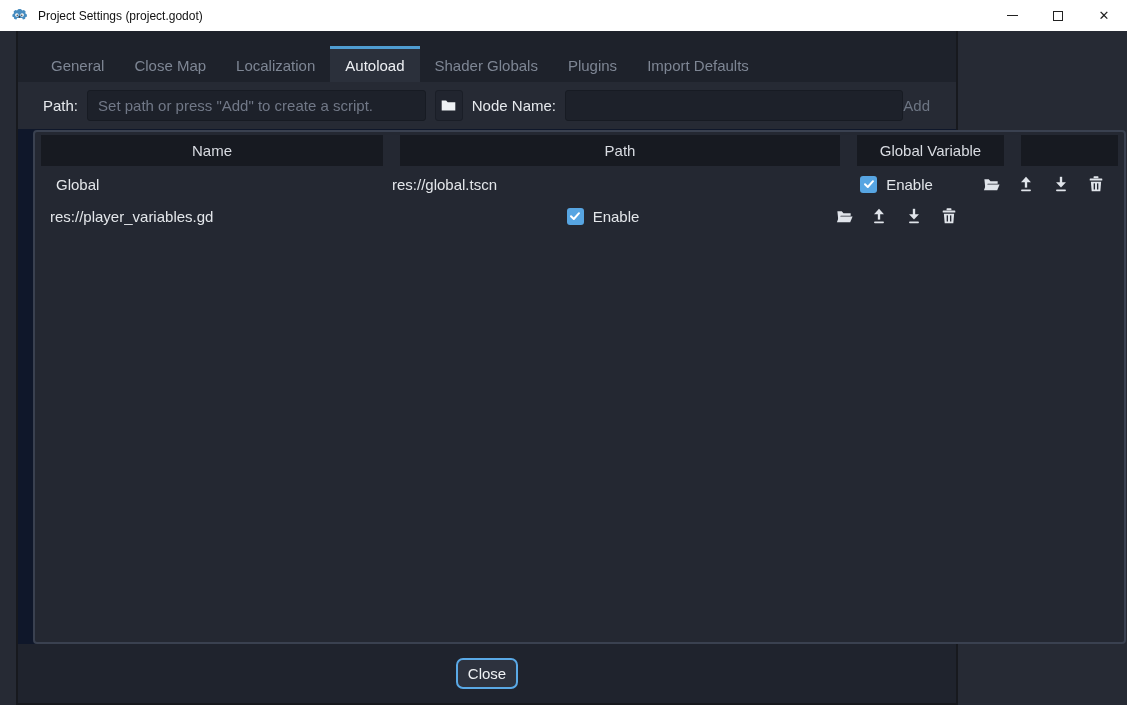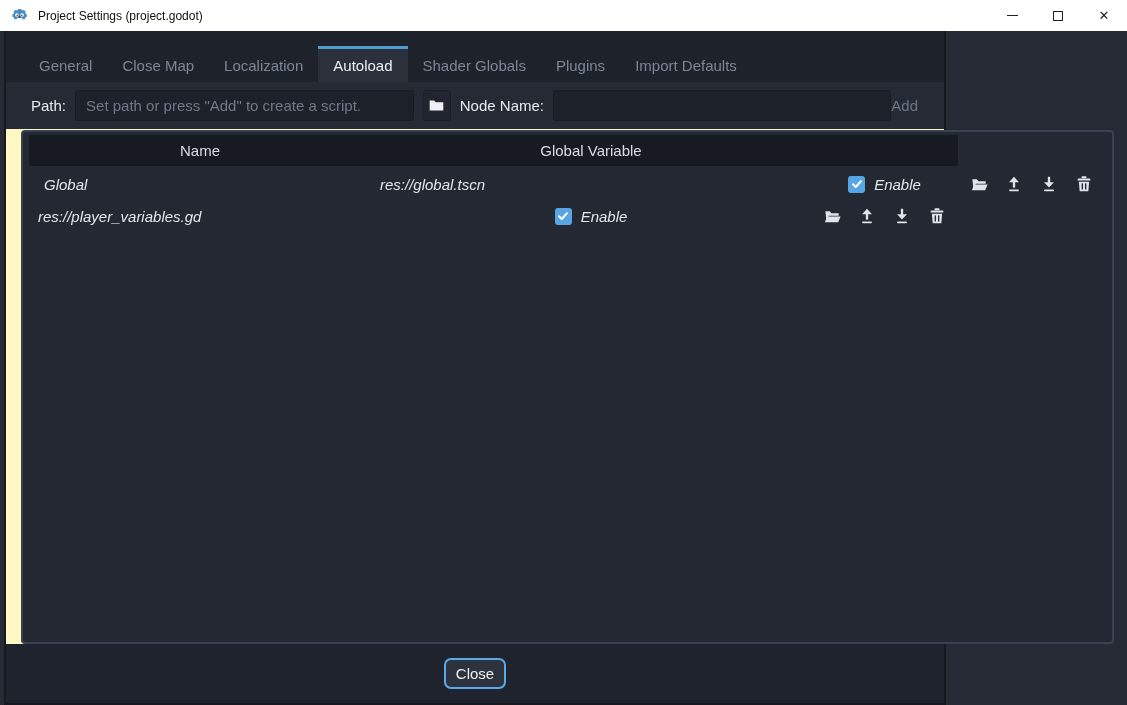--- a/index.html
+++ b/index.html
@@ -13,22 +13,22 @@
     background:#ffffff; display:flex; align-items:center; }
   .titlebar .app-icon { width:17px; height:17px; margin-left:11px; display:flex; }
   .titlebar .title { margin-left:10px; font-size:12px; color:#111111; }
   .win-controls { position:absolute; right:0; top:0; height:31px; display:flex; }
   .win-btn { width:46px; height:31px; display:flex; align-items:center; justify-content:center; cursor:default; }
   .glyph-min { width:11px; height:1px; background:#222; }
   .glyph-max { width:10px; height:10px; border:1px solid #222; }
   .glyph-close { font-size:13px; color:#222; line-height:1; }
 
   
-  .body-area { position:absolute; top:31px; left:4px; width:942px; height:674px;
-    background:#fef9c3; border-left:2px solid #17191e; border-right:2px solid #17191e; border-bottom:2px solid #17191e; }
+  .body-area { position:absolute; top:31px; left:16px; width:942px; height:674px;
+    background:#0f172a; border-left:2px solid #17191e; border-right:2px solid #17191e; border-bottom:2px solid #17191e; }
 
   
   .tabbar { position:absolute; top:0; left:0; right:0; height:51px; background:#1e222b;
     display:flex; align-items:flex-end; padding-left:18px; }
   .tab { height:36px; padding:0 15px; display:flex; align-items:center;
     font-size:15px; color:#7e8694; border-top:3px solid transparent; cursor:default; }
   .tab.active { background:#2b303b; color:#eef0f4; border-top:3px solid #4f9dd2; }
 
   
   .toolbar { position:absolute; top:51px; left:0; right:0; height:47px; background:#262a34;
@@ -43,25 +43,25 @@
     border-radius:3px; display:flex; align-items:center; justify-content:center; cursor:pointer; }
   .lbl-node { margin-left:9px;text-align:center; }
   .node-input { width:405px; margin-left:9px; }
   .add-btn { margin-left:auto; margin-right:26px; background:none; border:none;
     font-size:15px; color:#6d7583; cursor:default; }
 
   
   .panel { position:absolute; top:99px; left:15px; width:1093px; height:514px;
     background:#242832; border:2px solid #3a4150; border-radius:4px; }
   .grid { display:grid; grid-template-columns:342px 440px 147px 1fr; }
-  .thead { gap:0; margin:3px 6px 0 6px; }
+  .thead { gap:17px; margin:3px 6px 0 6px; }
   .th { height:31px; background:#171a21; display:flex; align-items:center; justify-content:center;
     font-size:15px; color:#d9dce2; }
   .rows { margin:2px 6px 0 6px; }
-  .trow { height:32px;font-style:italic; }
+  .trow { height:32px; }
   .td { display:flex; align-items:center; font-size:15px; color:#e3e6ea; }
   .td-name { padding-left:15px; }
   .td-path { padding-left:9px; }
   .td-enable { justify-content:center; gap:9px; }
   .checkbox { width:17px; height:17px; border-radius:3px; display:flex; align-items:center;
     justify-content:center; cursor:pointer; }
   .td-buttons { gap:15px; padding-left:11px; }
   .icon-btn { width:20px; height:20px; background:none; border:none; padding:0; display:flex;
     align-items:center; justify-content:center; cursor:pointer; }
 
@@ -124,20 +124,21 @@
         </span>
       </button>
       <span class="tb-label lbl-node">Node Name:</span>
       <input class="input node-input" type="text" placeholder="" style="">
       <button class="add-btn" disabled="">Add</button>
     </div>
 
     <div class="panel">
       <div class="grid thead">
         <div class="th">Name</div>
+        <div class="th">Path</div>
         <div class="th">Global Variable</div>
         <div class="th"></div>
       </div>
 
       <div class="rows">
 
         <div class="grid trow">
           <div class="td td-name">Global</div>
           <div class="td td-path">res://global.tscn</div>
           <div class="td td-enable">

